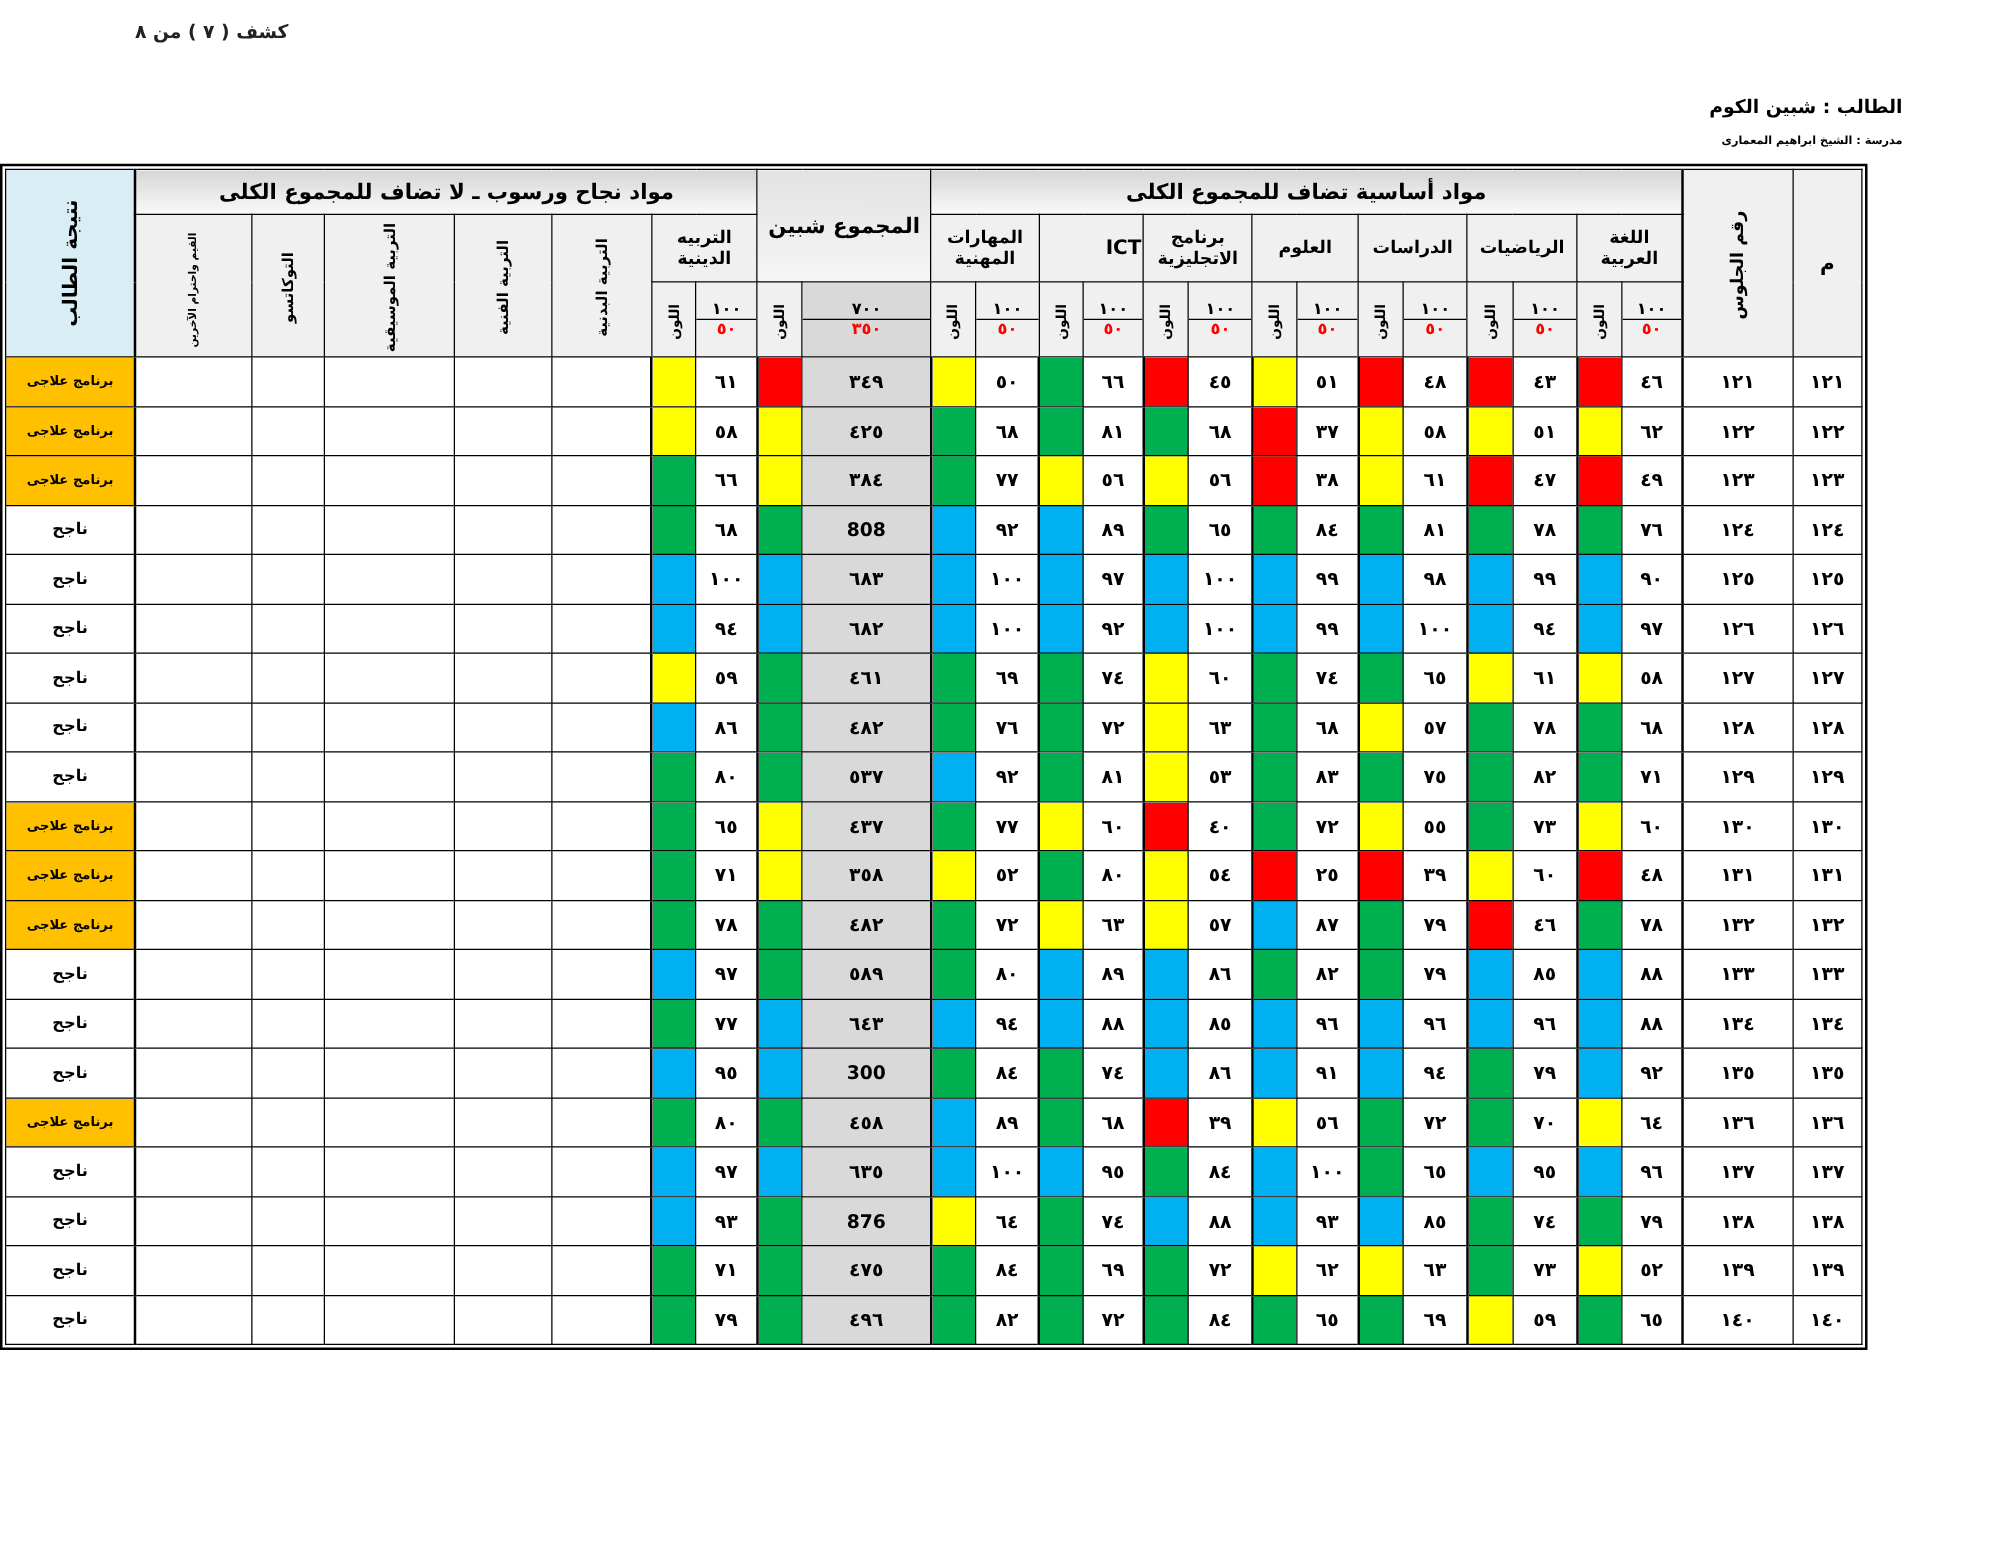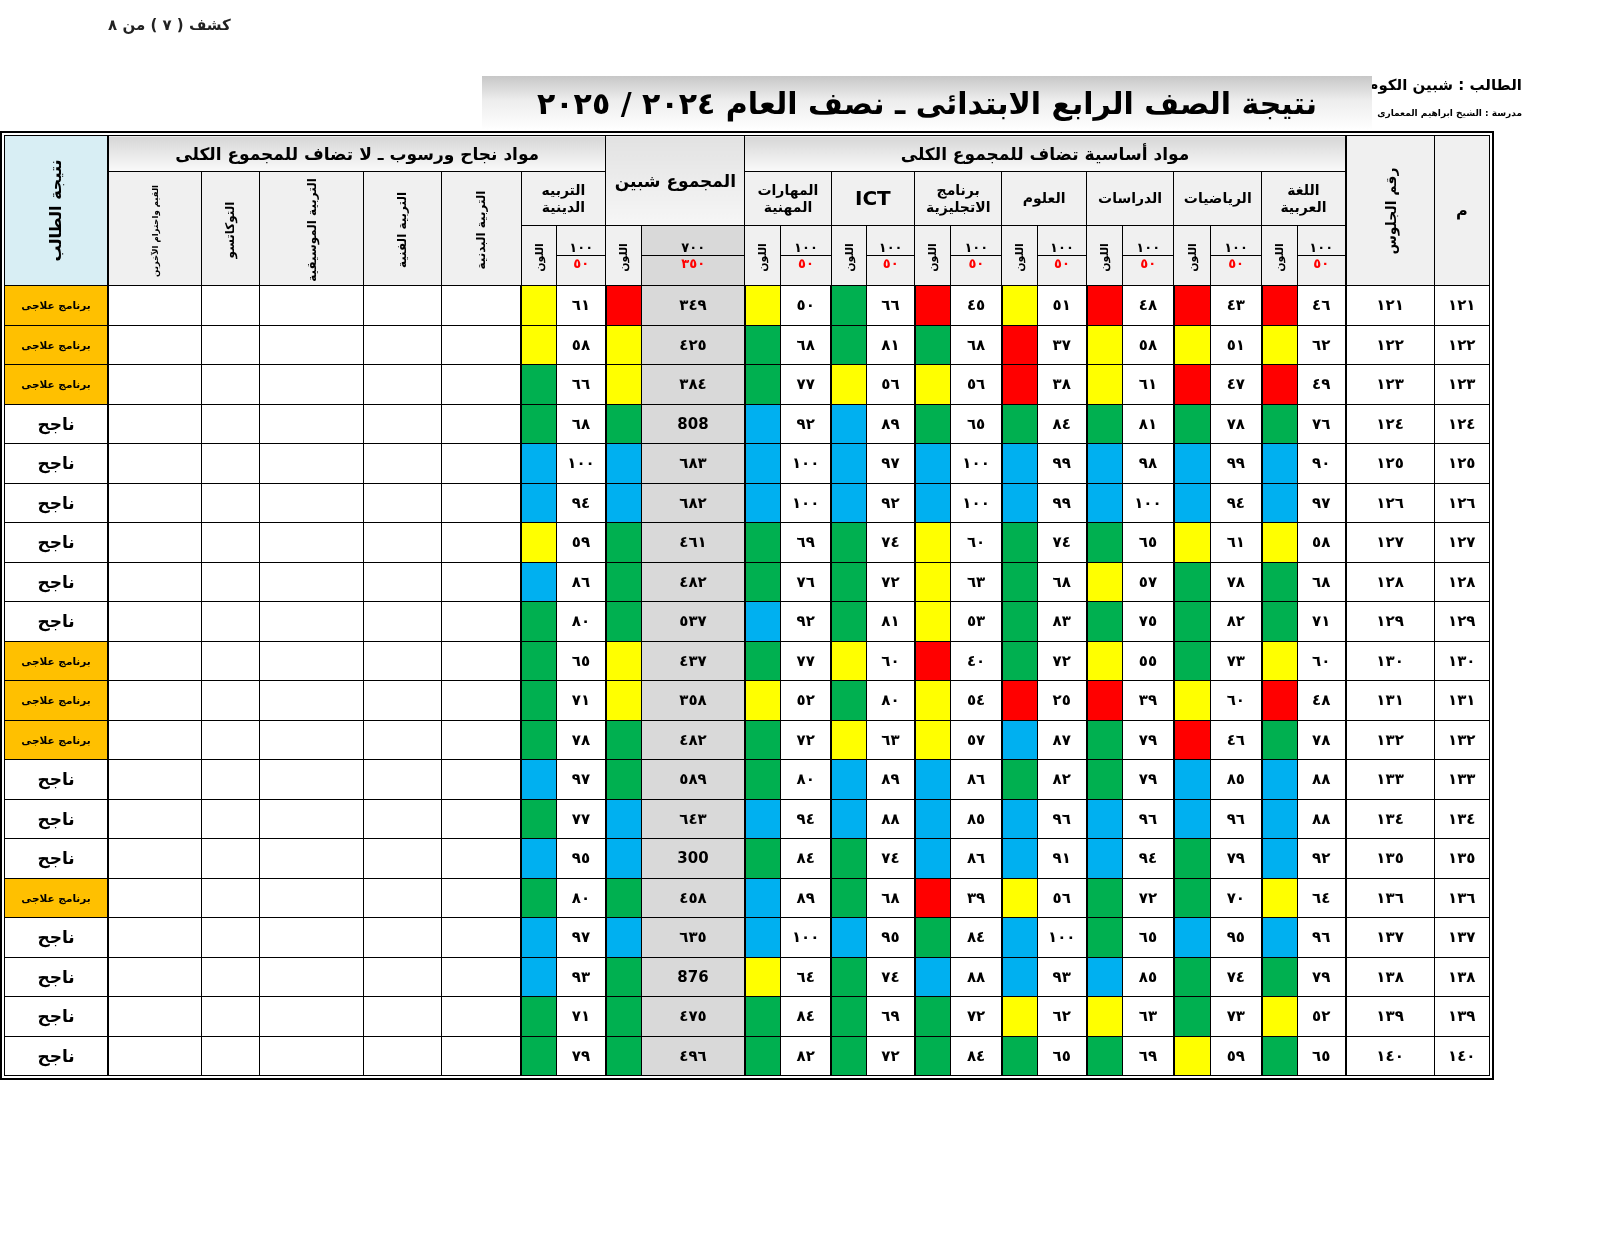--- a/index.html
+++ b/index.html
@@ -33,21 +33,21 @@
 
   thead th{ background:#f0f0f0; }
   thead tr.r1{ height:36px; }
   thead tr.r2{ height:54px; }
   thead tr.r3{ height:60px; }
   tbody tr{ height:39.5px; }
 
   .group-head{ background:linear-gradient(to bottom,#d6d6d6,#fafafa); font-size:17px; }
   .total-head{ background:linear-gradient(to bottom,#e2e2e2,#f6f6f6); font-size:17px; }
   .subj{ font-size:14px; line-height:1.15; padding:0 1px; }
-  .subj.ict{ font-size:20px; }
+  .subj.ict{ font-size:16px;text-align:right; }
   .result-head{ background:#d8eef4; }
 
   .rot{ display:inline-block; transform:rotate(-90deg); white-space:nowrap; }
   .rot-seat{ font-size:14px; }
   .rot-result{ font-size:16px; }
   .rot-color{ font-size:11px; }
   .rot-extra{ font-size:12px; }
   .rot-values{ font-size:8.5px; }
 
   .maxmin{ padding:0; }
@@ -55,38 +55,37 @@
   .maxmin .mx{ border-bottom:1.2px solid #000; }
   .maxmin .mn{ color:#ff0000; }
   .maxmin.graybg{ background:#d9d9d9; }
 
   td{ font-size:15px; background:#fff; }
   td.score{ border-left-width:0.8px; }
   td.colorcell{ border-right-width:0.8px; border-left-width:2.2px; }
   td.totalscore{ background:#d9d9d9; }
   td.serial, td.seat{ font-size:15px; }
   td.seat{ border-left-width:2.2px; }
-  td.result{ border-right-width:2.2px; font-size:17px; padding:0; }
+  td.result{ border-right-width:2.2px; font-size:13px; padding:0; }
   td.result.remedial{ background:#ffc000; font-size:10.5px;margin-top:11px; }
   th.seat-h{ border-left-width:2.2px; }
   th.result-h{ border-right-width:2.2px; }
 </style>
 </head>
 <body>
 
 <div class="page">
 
   <div class="sheet-label">كشف ( ٧ ) من ٨</div>
 
   <div class="agency">
     <div class="line1">الطالب :  شبين الكوم</div>
     <div class="line2">مدرسة :  الشيخ ابراهيم المعمارى</div>
   </div>
 
-  <div class="title">نتيجة الصف الرابع الابتدائى ـ نصف العام ٢٠٢٤ / ٢٠٢٥</div>
 
   <div class="table-wrap">
     <table>
       <colgroup id="cols">
           <col style="width: 66px;">
           <col style="width: 66px;">
           <col style="width: 57px;">
           <col style="width: 38px;">
           <col style="width: 57px;">
           <col style="width: 38px;">

